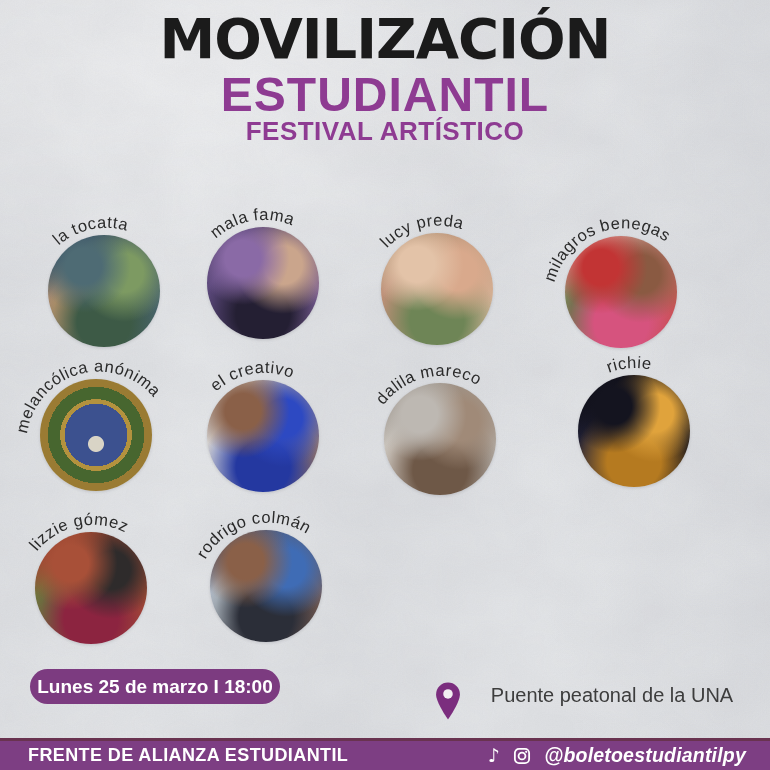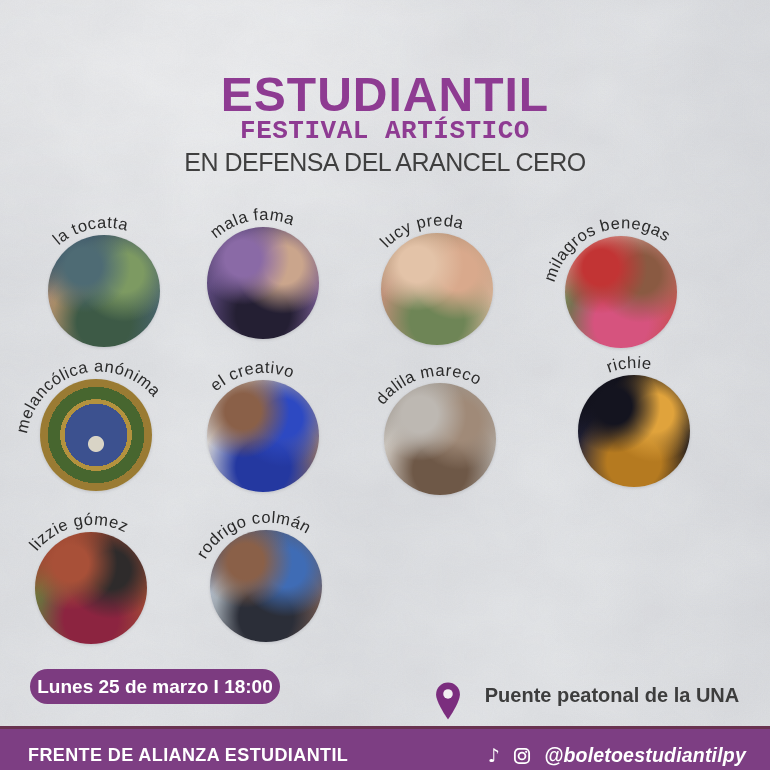--- a/index.html
+++ b/index.html
@@ -10,41 +10,41 @@
       radial-gradient(120% 55% at 22% 8%, rgba(255,255,255,0.55), rgba(255,255,255,0) 60%),
       linear-gradient(100deg, rgba(110,112,125,0.07), rgba(255,255,255,0) 28%, rgba(110,112,125,0.06) 52%, rgba(255,255,255,0) 72%, rgba(110,112,125,0.05)),
       linear-gradient(250deg, rgba(110,112,125,0.06), rgba(255,255,255,0) 45%),
       #ebedef;
   }
   .texture{position:absolute;left:0;top:0;pointer-events:none;}
   
   .hline{position:absolute;left:0;width:770px;text-align:center;white-space:nowrap;}
   .h-title{top:8px;font-family:"DejaVu Sans",sans-serif;font-weight:800;font-size:56px;line-height:62px;letter-spacing:-1px;color:#1b1b1b;}
   .h-sub{top:69px;font-family:Liberation Sans, sans-serif;font-weight:800;font-size:48px;line-height:52px;letter-spacing:1px;color:var(--accent-purple,#8e3b92);}
-  .h-tag{top:117px;font-family:Liberation Mono, monospace;font-weight:800;font-size:26px;line-height:28px;letter-spacing:0.5px;color:var(--accent-purple,#8e3b92);}
+  .h-tag{top:117px;font-family:Liberation Sans, sans-serif;font-weight:800;font-size:26px;line-height:28px;letter-spacing:0.5px;color:var(--accent-purple,#8e3b92);}
   .h-cause{top:148px;font-size:25px;line-height:28px;font-weight:400;letter-spacing:-0.5px;color:#3f3f3f;}
   
   .artist{position:absolute;width:170px;height:170px;}
   .photo{position:absolute;left:29px;top:29px;width:112px;height:112px;border-radius:50%;background:#b5b5b5;box-shadow:0 1px 3px rgba(60,60,70,0.18);}
   .arc{position:absolute;left:0;top:0;width:170px;height:170px;overflow:visible;}
   .arc text{font-family:"Liberation Sans",sans-serif;font-size:16.5px;font-weight:500;letter-spacing:0.6px;fill:#2a2a2a;}
   .a0{left:19px;top:206px}.a1{left:178px;top:198px}.a2{left:352px;top:204px}.a3{left:536px;top:207px}
   .a4{left:11px;top:350px}.a5{left:178px;top:351px}.a6{left:355px;top:354px}.a7{left:549px;top:346px}
   .a8{left:6px;top:503px}.a9{left:181px;top:501px}
   
   .date-pill{position:absolute;left:30px;top:669px;width:250px;height:35px;border-radius:23px;
     background:var(--deep-purple,#7c3b80);display:flex;align-items:center;justify-content:center;
     color:#fff;font-size:19px;font-weight:700;}
   .pin{position:absolute;left:435px;top:681px;width:26px;height:40px;}
   .venue{position:absolute;left:468px;top:683px;width:288px;text-align:center;
-    color:#3d3d3d;font-size:20px;font-weight:700;line-height:24px;}
+    color:#3d3d3d;font-size:20px;font-weight:400;line-height:24px;}
   
   .footer{position:absolute;left:0;right:0;bottom:0;height:29px;background:var(--footer-purple,#7d3e83);
     border-top:3px solid #693350;display:flex;align-items:center;justify-content:space-between;
-    padding:12px 24px 0 28px;box-sizing:content-box;}
+    padding:0 24px 0 28px;box-sizing:content-box;}
   .footer .org{color:#fff;font-size:18px;font-weight:700;letter-spacing:0.4px;}
   .social{display:flex;align-items:center;gap:13px;}
   .note{font-family:"DejaVu Sans",sans-serif;color:#fff;font-size:19px;line-height:19px;font-weight:700;}
   .handle{color:#fff;font-size:19.5px;font-weight:700;letter-spacing:0.2px;font-style:italic;}
 </style>
 </head>
 <body>
 
 <div class="poster">
 
@@ -54,23 +54,23 @@
       <feColorMatrix type="matrix" values="0 0 0 0 0.25  0 0 0 0 0.25  0 0 0 0 0.3  0.5 0.5 0.5 0 0"></feColorMatrix>
       </filter>
     <filter id="fine">
         <feTurbulence type="fractalNoise" baseFrequency="0.9" numOctaves="2" seed="3"></feTurbulence>
       <feColorMatrix type="matrix" values="0 0 0 0 0.2  0 0 0 0 0.2  0 0 0 0 0.22  0.45 0.45 0.45 0 0"></feColorMatrix>
       </filter>
     <rect width="770" height="770" filter="url(#crease)" opacity="0.10"></rect>
     <rect width="770" height="770" filter="url(#fine)" opacity="0.06"></rect>
   </svg>
 
+  <div class="hline h-title">MOVILIZACIÓN</div>
   <div class="hline h-sub">ESTUDIANTIL</div>
   <div class="hline h-tag">FESTIVAL ARTÍSTICO</div>
-  <div class="hline h-cause">EN DEFENSA DEL ARANCEL CERO</div>
 
   <div class="artist a0">
     <div class="photo" style="background: radial-gradient(circle at 32% 28%, rgb(78, 107, 116) 0px, rgb(78, 107, 116) 16%, rgba(0, 0, 0, 0) 42%), radial-gradient(circle at 68% 34%, rgb(125, 154, 98) 0px, rgb(125, 154, 98) 18%, rgba(0, 0, 0, 0) 46%), radial-gradient(circle at 50% 78%, rgb(61, 90, 70) 0px, rgb(61, 90, 70) 26%, rgba(0, 0, 0, 0) 58%), radial-gradient(circle at 22% 66%, rgb(199, 155, 114) 0px, rgb(199, 155, 114) 16%, rgba(0, 0, 0, 0) 44%), linear-gradient(140deg, rgb(50, 70, 94), rgb(78, 107, 116));"></div>
     <svg class="arc">
         <defs>
           <path id="arc0" d="M 13,94 A 72,72 0 0 1 157,94" fill="none"></path>
         </defs>
       <g transform="rotate(-12 85 85)">
           <text text-anchor="middle"><textPath href="#arc0" startOffset="50%">la tocatta</textPath></text>
         </g>

